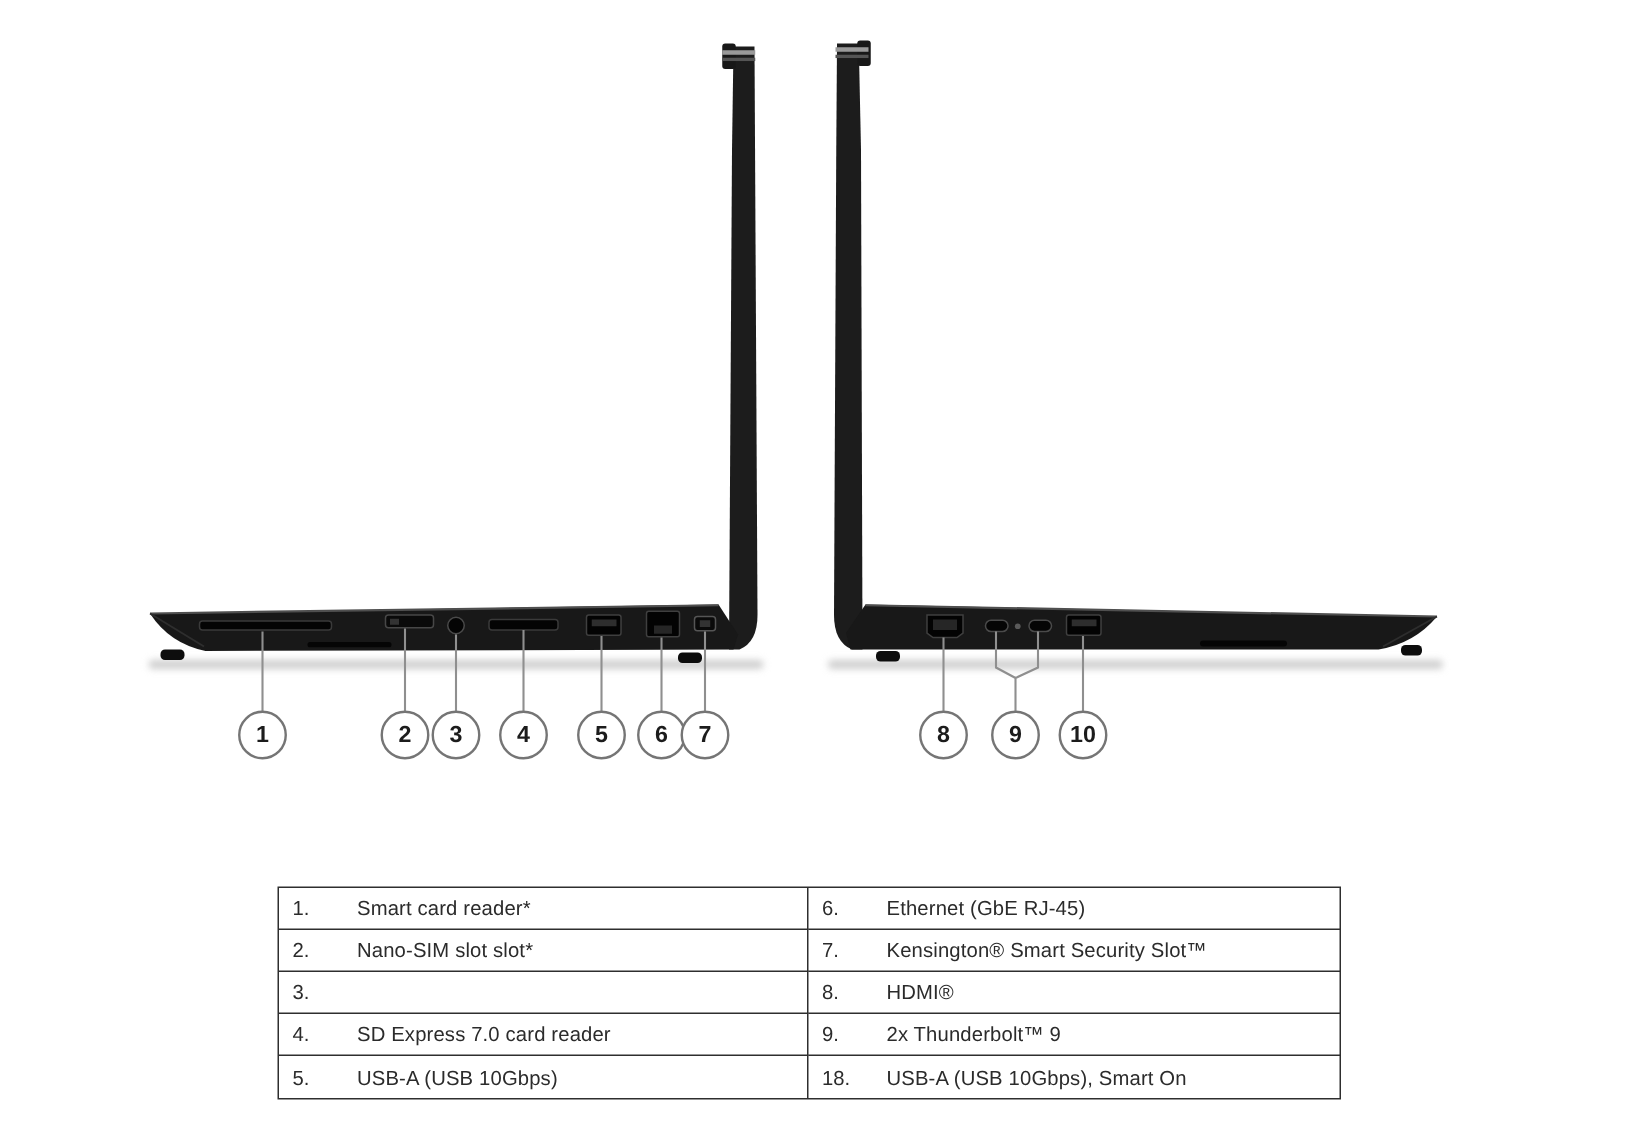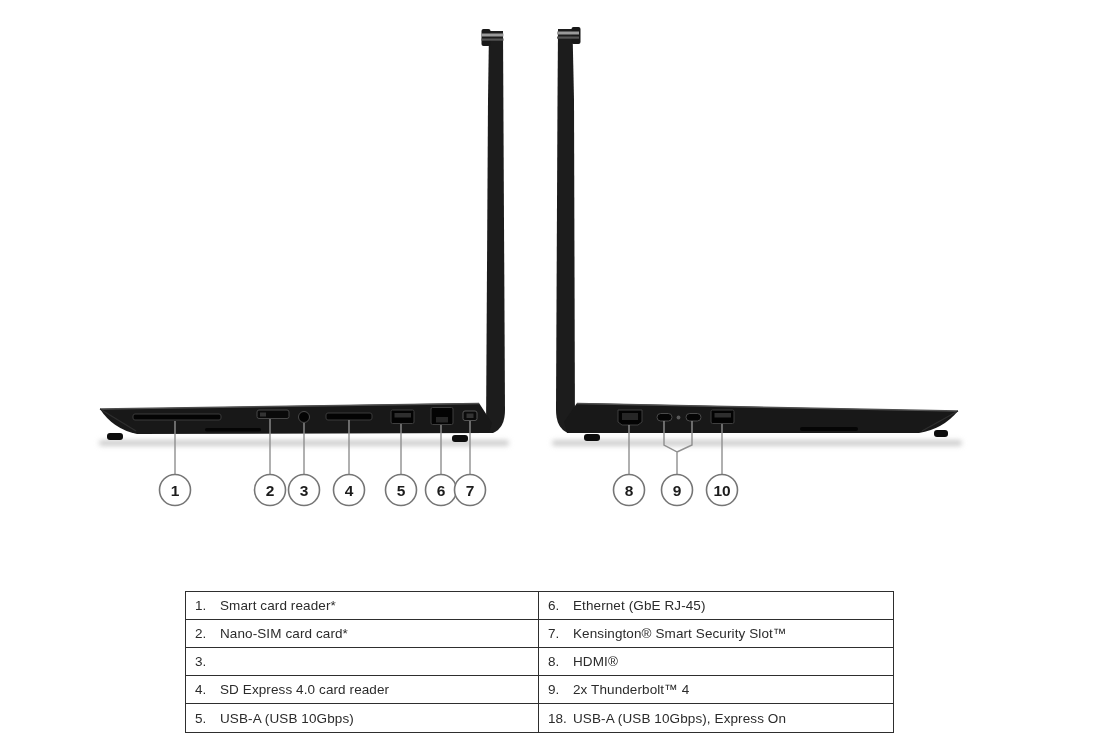--- a/index.html
+++ b/index.html
@@ -22,21 +22,21 @@
     display: flex; align-items: center;
     padding-left: 9px;
     border-right: 1px solid #2e2e2e;
     border-bottom: 1px solid #2e2e2e;
     font-size: 13.5px; color: #2b2b2b;
     white-space: nowrap; overflow: hidden;
   }
   .cell:nth-child(2n) { border-right: none; }
   .cell:nth-child(9), .cell:nth-child(10) { border-bottom: none; }
   .cell .num { width: 25px; flex-shrink: 0; }
-  .cell .label { letter-spacing: 0.1px; }
+  .cell .label { letter-spacing: 0.1px; margin-left: 18px; }
 </style>
 </head>
 <body>
 
 <svg id="illustration" width="1096" height="560" viewBox="0 0 1096 560">
   <defs>
     <filter id="soft" x="-20%" y="-120%" width="140%" height="340%">
       <feGaussianBlur stdDeviation="2.4"></feGaussianBlur>
     </filter>
   </defs>
@@ -158,42 +158,42 @@
   <div class="cell">
     <span class="num">1.</span>
     <span class="label">Smart card reader*</span>
   </div>
   <div class="cell">
     <span class="num">6.</span>
     <span class="label">Ethernet (GbE RJ-45)</span>
   </div>
   <div class="cell">
     <span class="num">2.</span>
-    <span class="label">Nano-SIM card card*</span>
+    <span class="label">Nano-SIM slot slot*</span>
   </div>
   <div class="cell">
     <span class="num">7.</span>
     <span class="label">Kensington® Smart Security Slot™</span>
   </div>
   <div class="cell">
     <span class="num">3.</span>
   </div>
   <div class="cell">
     <span class="num">8.</span>
     <span class="label">HDMI®</span>
   </div>
   <div class="cell">
     <span class="num">4.</span>
-    <span class="label">SD Express 4.0 card reader</span>
+    <span class="label">SD Express 7.0 card reader</span>
   </div>
   <div class="cell">
     <span class="num">9.</span>
-    <span class="label">2x Thunderbolt™ 4</span>
+    <span class="label">2x Thunderbolt™ 9</span>
   </div>
   <div class="cell">
     <span class="num">5.</span>
     <span class="label">USB-A (USB 10Gbps)</span>
   </div>
   <div class="cell">
     <span class="num">18.</span>
-    <span class="label">USB-A (USB 10Gbps), Express On</span>
+    <span class="label">USB-A (USB 10Gbps), Smart On</span>
   </div>
 </div>
 
 </body></html>

